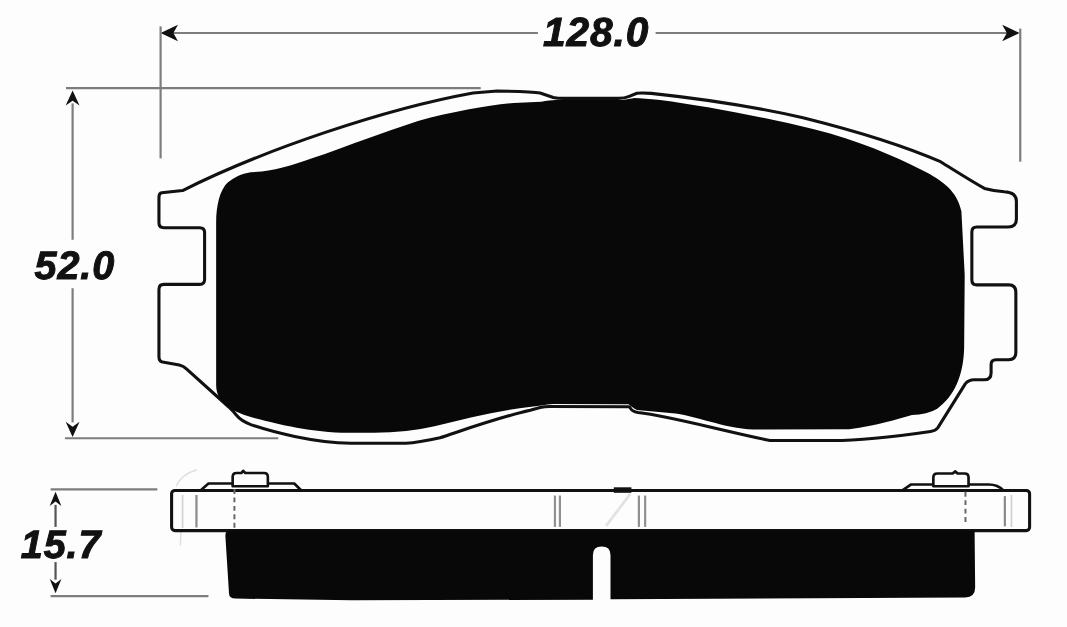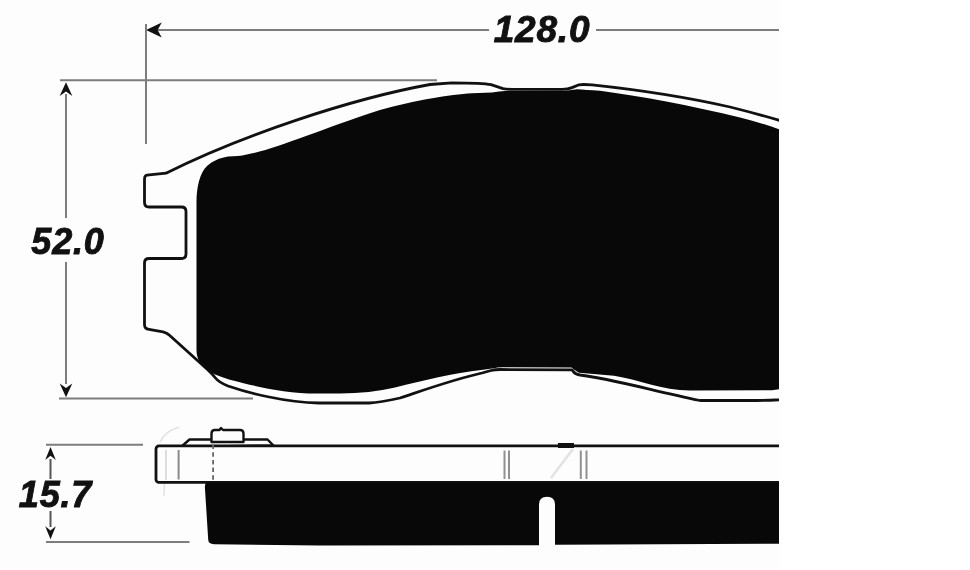--- a/index.html
+++ b/index.html
@@ -1,16 +1,16 @@
 <!DOCTYPE html>
 <html><head>
 <meta charset="utf-8">
 <style>
   html,body{margin:0;padding:0;background:#ffffff;}
-  .wrap{width:779px;height:570px;position:relative;background:#fdfdfd;overflow:hidden;}
+  .wrap{width:970px;height:570px;position:relative;background:#fdfdfd;overflow:hidden;}
   text{font-family:"Liberation Sans",sans-serif;font-weight:bold;font-style:italic;fill:#111;letter-spacing:0.8px;stroke:#111;stroke-width:0.9px;}
 </style>
 </head>
 <body>
 <div class="wrap">
 <svg width="970" height="570" viewBox="0 0 970 570">
 
   <rect x="0" y="0" width="970" height="570" fill="#fdfdfd"></rect>
 
   <line x1="150" y1="30" x2="489" y2="30" stroke="#7d7d7d" stroke-width="2"></line>

